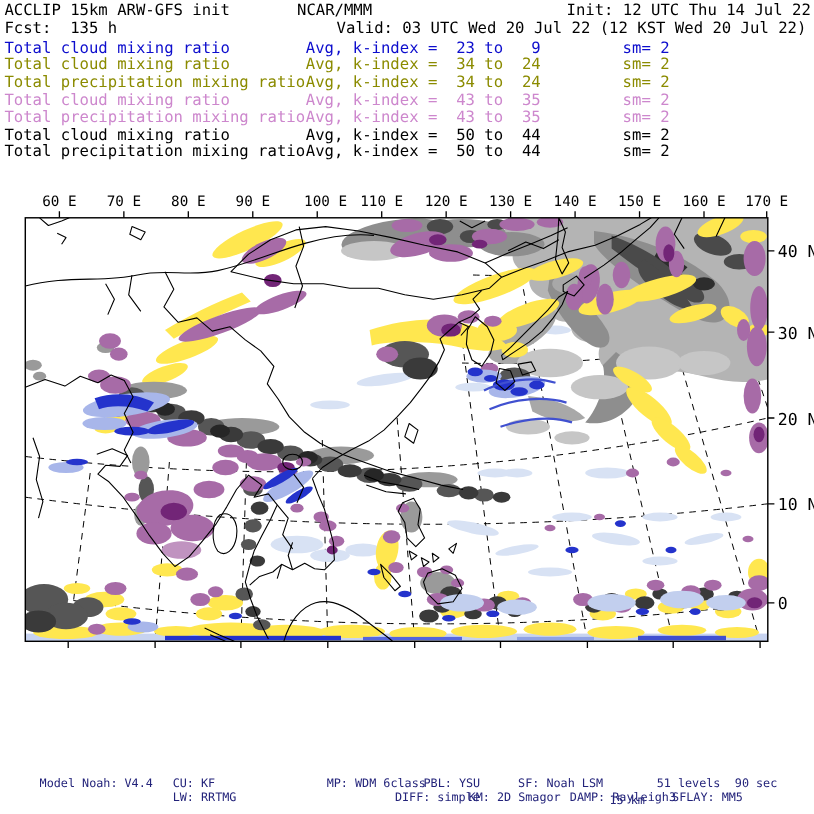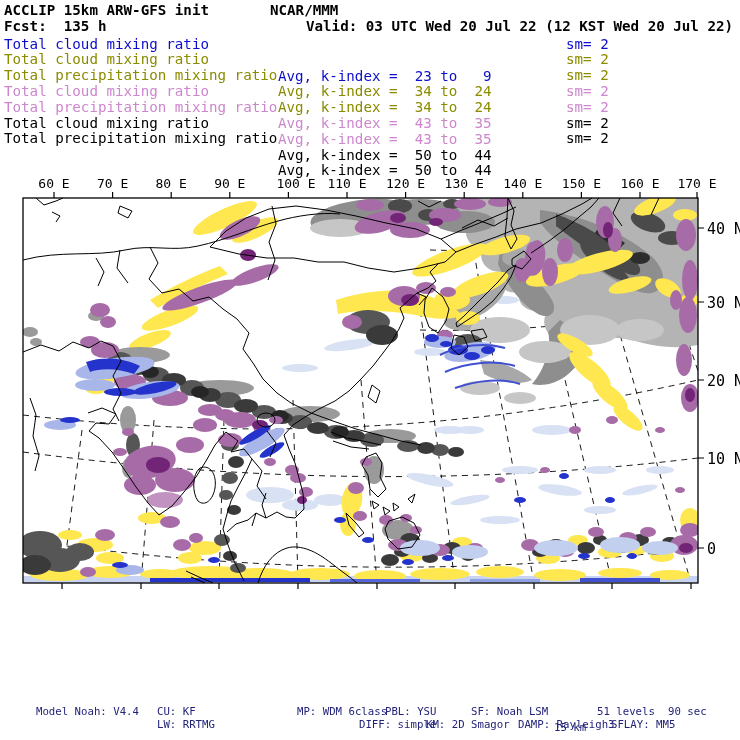--- a/index.html
+++ b/index.html
@@ -1,35 +1,36 @@
 <!DOCTYPE html>
 <html><head>
 <meta charset="utf-8">
 <style>
   html,body{margin:0;padding:0;background:#fff;}
   #page{position:relative;width:740px;height:740px;background:#fff;overflow:hidden;
         font-family:"DejaVu Sans Mono",monospace;color:#000;}
-  .hline{position:absolute;white-space:pre;font-size:14.2px;line-height:15.8px;font-weight:bold;}
+  .hline{position:absolute;white-space:pre;font-size:14.2px;line-height:15.8px;}
   .hrow{position:absolute;height:15.8px;width:676px;white-space:pre;font-size:14.2px;}
   .hrow span{position:absolute;top:0;white-space:pre;}
   .f-label{left:4px;}
-  .f-stat{left:278px;margin-top:32px;}
+  .f-stat{left:278px;}
   .f-sm{left:566px;}
   .lonlab{position:absolute;top:176px;transform:translateX(-50%);font-size:13px;white-space:pre;}
   .latlab{position:absolute;left:707px;font-size:15px;white-space:pre;}
   .seg{position:absolute;font-size:10.7px;white-space:pre;}
   svg{position:absolute;left:0;top:0;}
 </style>
 </head>
 <body>
 
 <div id="page">
 
   <span class="hline" style="left:4px;top:3px">ACCLIP 15km ARW-GFS init</span>
   <span class="hline" style="left:270px;top:3px">NCAR/MMM</span>
+  <span class="hline" style="left:515px;top:3px">Init: 12 UTC Thu 14 Jul 22</span>
   <span class="hline" style="left:4px;top:19px">Fcst:  135 h</span>
   <span class="hline" style="left:306px;top:19px">Valid: 03 UTC Wed 20 Jul 22 (12 KST Wed 20 Jul 22)</span>
   <div id="header-rows">
       <div class="hrow" style="top: 35.5px; color: rgb(13, 13, 205);"><span class="f-label">Total cloud mixing ratio</span><span class="f-stat">Avg, k-index =  23 to   9</span><span class="f-sm">sm= 2</span></div>
       <div class="hrow" style="top: 51.3px; color: rgb(139, 139, 0);"><span class="f-label">Total cloud mixing ratio</span><span class="f-stat">Avg, k-index =  34 to  24</span><span class="f-sm">sm= 2</span></div>
       <div class="hrow" style="top: 67.1px; color: rgb(139, 139, 0);"><span class="f-label">Total precipitation mixing ratio</span><span class="f-stat">Avg, k-index =  34 to  24</span><span class="f-sm">sm= 2</span></div>
       <div class="hrow" style="top: 82.9px; color: rgb(205, 135, 205);"><span class="f-label">Total cloud mixing ratio</span><span class="f-stat">Avg, k-index =  43 to  35</span><span class="f-sm">sm= 2</span></div>
       <div class="hrow" style="top: 98.7px; color: rgb(205, 135, 205);"><span class="f-label">Total precipitation mixing ratio</span><span class="f-stat">Avg, k-index =  43 to  35</span><span class="f-sm">sm= 2</span></div>
       <div class="hrow" style="top: 114.5px; color: rgb(0, 0, 0);"><span class="f-label">Total cloud mixing ratio</span><span class="f-stat">Avg, k-index =  50 to  44</span><span class="f-sm">sm= 2</span></div>
       <div class="hrow" style="top: 130.3px; color: rgb(0, 0, 0);"><span class="f-label">Total precipitation mixing ratio</span><span class="f-stat">Avg, k-index =  50 to  44</span><span class="f-sm">sm= 2</span></div>

